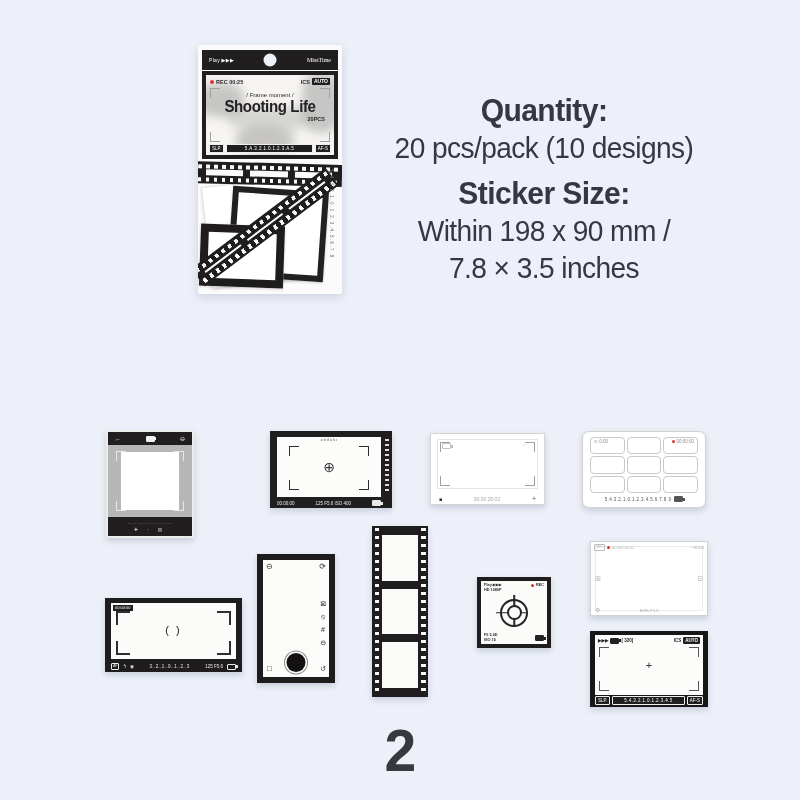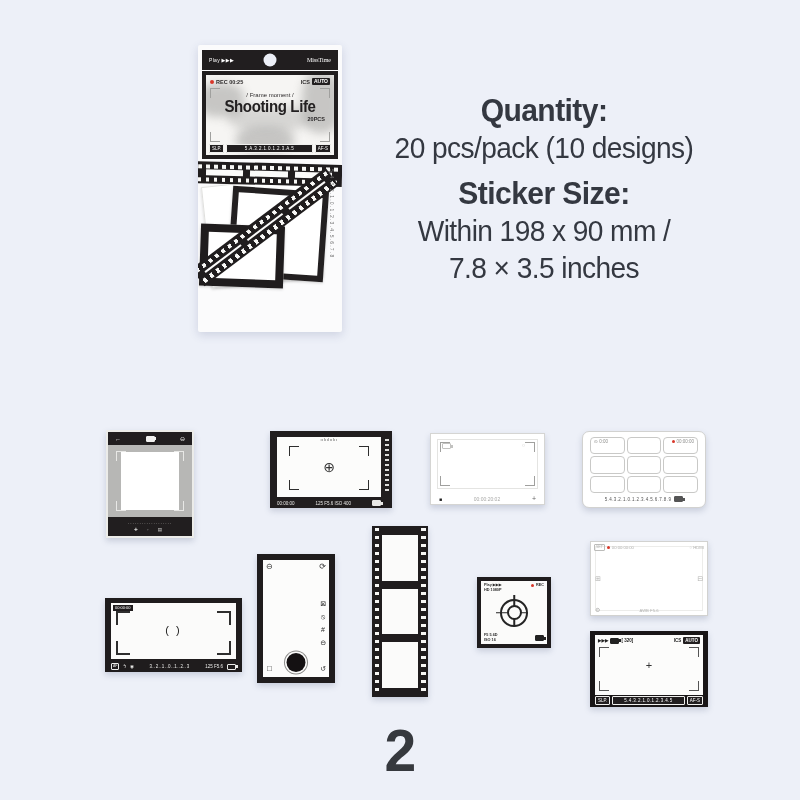--- a/index.html
+++ b/index.html
@@ -22,21 +22,21 @@
   .cnr.thick.bl{border-bottom-width:2.5px;border-left-width:2.5px;}
   .cnr.thick.br{border-bottom-width:2.5px;border-right-width:2.5px;}
   .cnr.lite{border-color:#a0a09e;}
   .cnr.thin{border-color:#3a3a3a;}
   .dot-red{display:inline-block;width:4px;height:4px;border-radius:50%;background:#d8372a;}
   .badge-dk{background:#211e1f;color:#fff;padding:0 2px;font-size:5px;line-height:7px;border-radius:1px;font-weight:bold;}
   .badge-ol{border:1px solid #f0f0ee;background:#211e1f;color:#fff;font-size:4.5px;line-height:7px;padding:0 2px;border-radius:1px;white-space:nowrap;}
   .badge-ol.mid{flex:1;text-align:center;letter-spacing:.4px;overflow:hidden;}
 
   
-  .pouch{position:absolute;left:198px;top:45px;width:144px;height:287px;background:#fbfbfc;border-radius:2px;
+  .pouch{position:absolute;left:198px;top:45px;width:144px;height:249px;background:#fbfbfc;border-radius:2px;
          box-shadow:0 3px 10px rgba(60,70,120,.18);box-sizing:border-box;padding:5px 4px 0;overflow:hidden;}
   .pk-header{position:relative;height:20px;background:#211e1f;display:flex;align-items:center;justify-content:space-between;padding:0 7px;color:#fff;}
   .pk-play{font-size:5px;letter-spacing:.3px;}
   .pk-brand{font-size:6px;font-family:"Liberation Serif",serif;}
   .pk-hole{position:absolute;left:50%;top:50%;transform:translate(-50%,-50%);width:13px;height:13px;border-radius:50%;background:#edf0f8;}
   .pk-card{position:relative;margin-top:1px;height:88px;background:#211e1f;padding:4px;box-sizing:border-box;}
   .pk-panel{position:relative;width:100%;height:100%;background:#f6f5f3;overflow:hidden;}
   .blob{position:absolute;background:#8f8f8d;filter:blur(5px);opacity:.45;border-radius:40%;}
   .pk-row1{position:relative;display:flex;justify-content:space-between;align-items:center;padding:3px 4px 0;font-size:5.5px;font-weight:bold;color:#2b2829;z-index:2;}
   .pk-rec{display:flex;align-items:center;gap:2px;}

